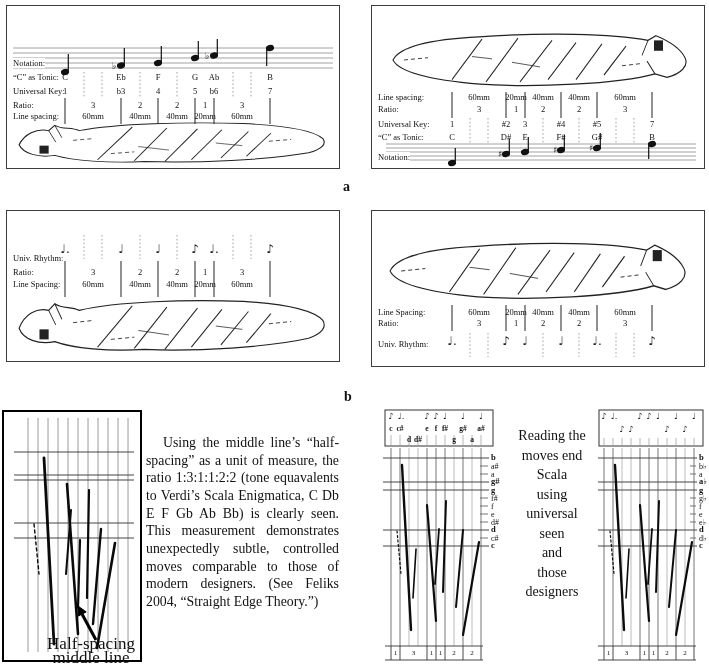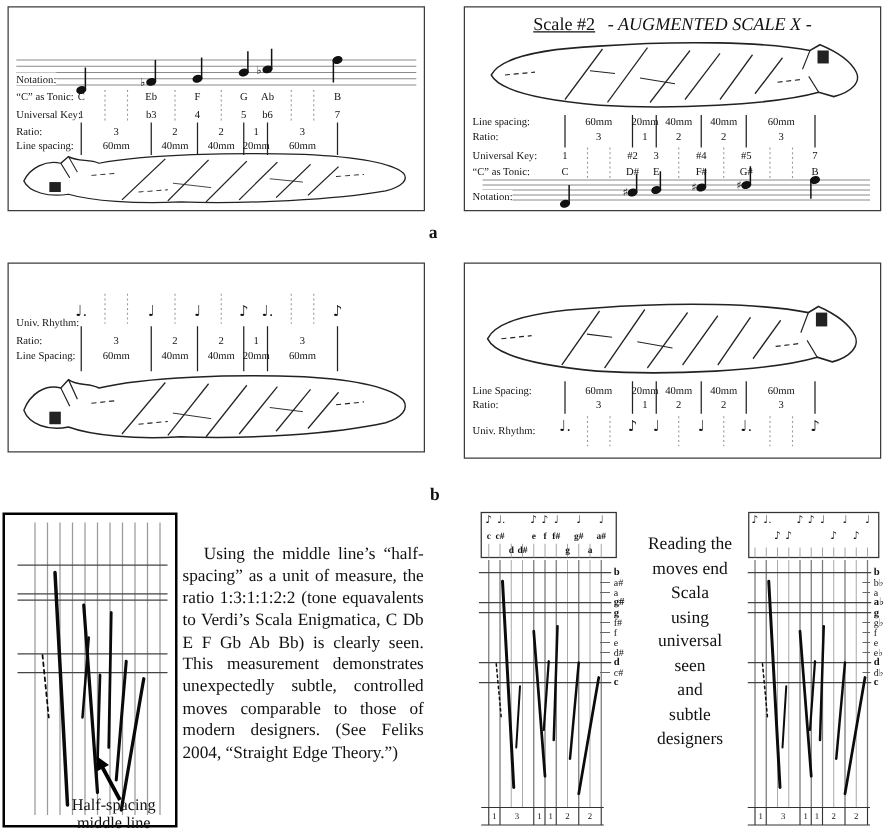--- a/index.html
+++ b/index.html
@@ -23,21 +23,21 @@
       font-family:"Liberation Serif","DejaVu Sans",serif}
   .pl.major{font-weight:bold;font-size:8.5px}
   .bn{position:absolute;transform:translateX(-50%);font-size:7px;line-height:8px}
   .letter{position:absolute;font-weight:bold;font-size:14px}
   #paragraph{position:absolute;left:146px;top:420px;width:193px;font-size:13.8px;
              line-height:17.7px;text-align:justify;text-indent:17px}
   #reading{position:absolute;left:504px;top:426px;width:96px;text-align:center;
            font-size:14px;line-height:19.5px}
   #reading span{display:block}
   #halfspacing{position:absolute;left:36px;top:225px;width:102px;text-align:center;
-               font-size:13px;line-height:13.5px}
+               font-size:17px;line-height:13.5px}
   #halfspacing span{display:block}
   .thick{border:2px solid #000}
 </style>
 </head>
 <body>
 
 <div id="fig">
 
 <svg width="0" height="0" style="position:absolute">
 <defs>
@@ -198,21 +198,20 @@
     </g>
     <g font-family="DejaVu Sans" font-size="9" fill="#111">
       <text x="126" y="151">♯</text>
           <text x="181" y="147">♯</text>
           <text x="217" y="145">♯</text>
     </g>
   </svg>
   <svg class="abs" style="left:12px;top:24px" width="312" height="60" viewBox="0 0 312 52" preserveAspectRatio="none">
         <use href="#artB"></use>
       </svg>
-  <div class="title" style="top:6px"><span class="u">Scale #2</span><span class="it" style="margin-left:10px">- AUGMENTED SCALE X -</span></div>
   <span class="rl" style="left:6px;top:86px">Line spacing:</span>
   <span class="gv" style="left:107px;top:86px">60mm</span>
   <span class="gv" style="left:144px;top:86px">20mm</span>
   <span class="gv" style="left:171px;top:86px">40mm</span>
   <span class="gv" style="left:207px;top:86px">40mm</span>
   <span class="gv" style="left:253px;top:86px">60mm</span>
   <span class="rl" style="left:6px;top:98px">Ratio:</span>
   <span class="gv" style="left:107px;top:98px">3</span>
   <span class="gv" style="left:144px;top:98px">1</span>
   <span class="gv" style="left:171px;top:98px">2</span>
@@ -478,21 +477,21 @@
 </div>
 
 <div id="reading">
   <span>Reading the</span>
   <span>moves end</span>
   <span>Scala</span>
   <span>using</span>
   <span>universal</span>
   <span>seen</span>
   <span>and</span>
-  <span>subtle</span>
+  <span>those</span>
   <span>designers</span>
 </div>
 
 <div class="abs" style="left:598px;top:408px;width:112px;height:256px">
   <svg class="bg" viewBox="0 0 112 256">
     <rect x="1" y="2" width="104" height="36" fill="#fff" stroke="#333" stroke-width="1"></rect>
     <g stroke="#999" stroke-width="0.7">
       <line x1="6" y1="30" x2="6" y2="38"></line>
           <line x1="15" y1="30" x2="15" y2="38"></line>
       <line x1="24" y1="30" x2="24" y2="38"></line>

